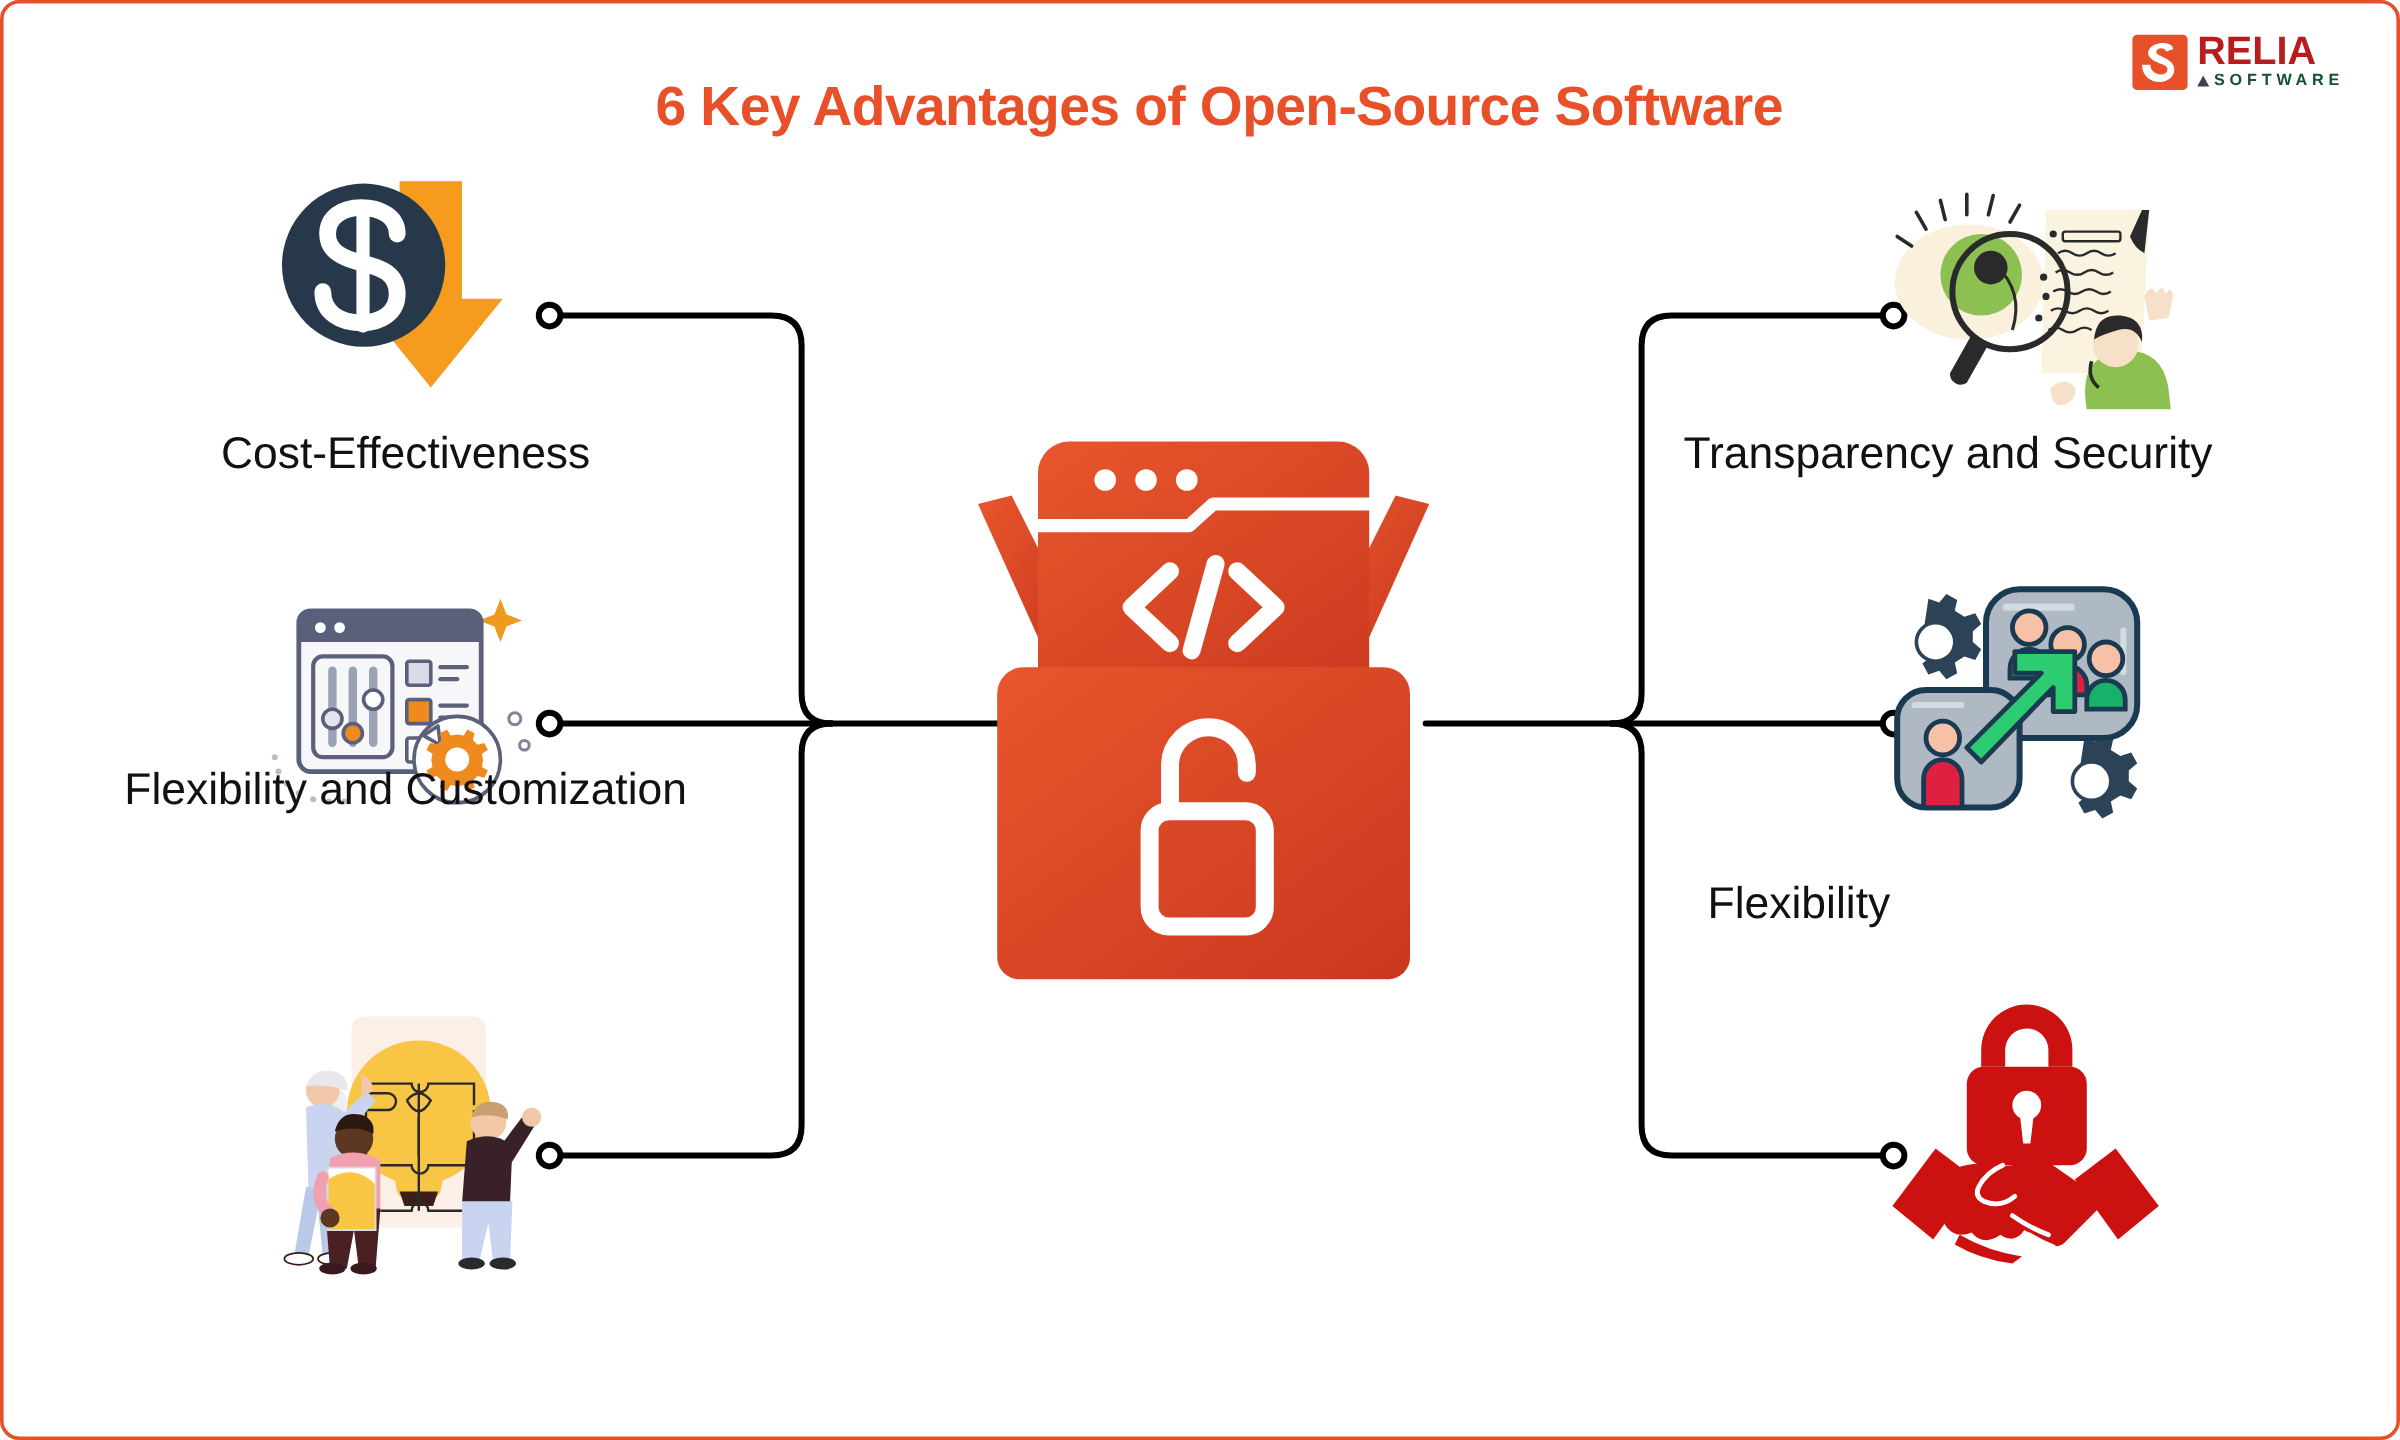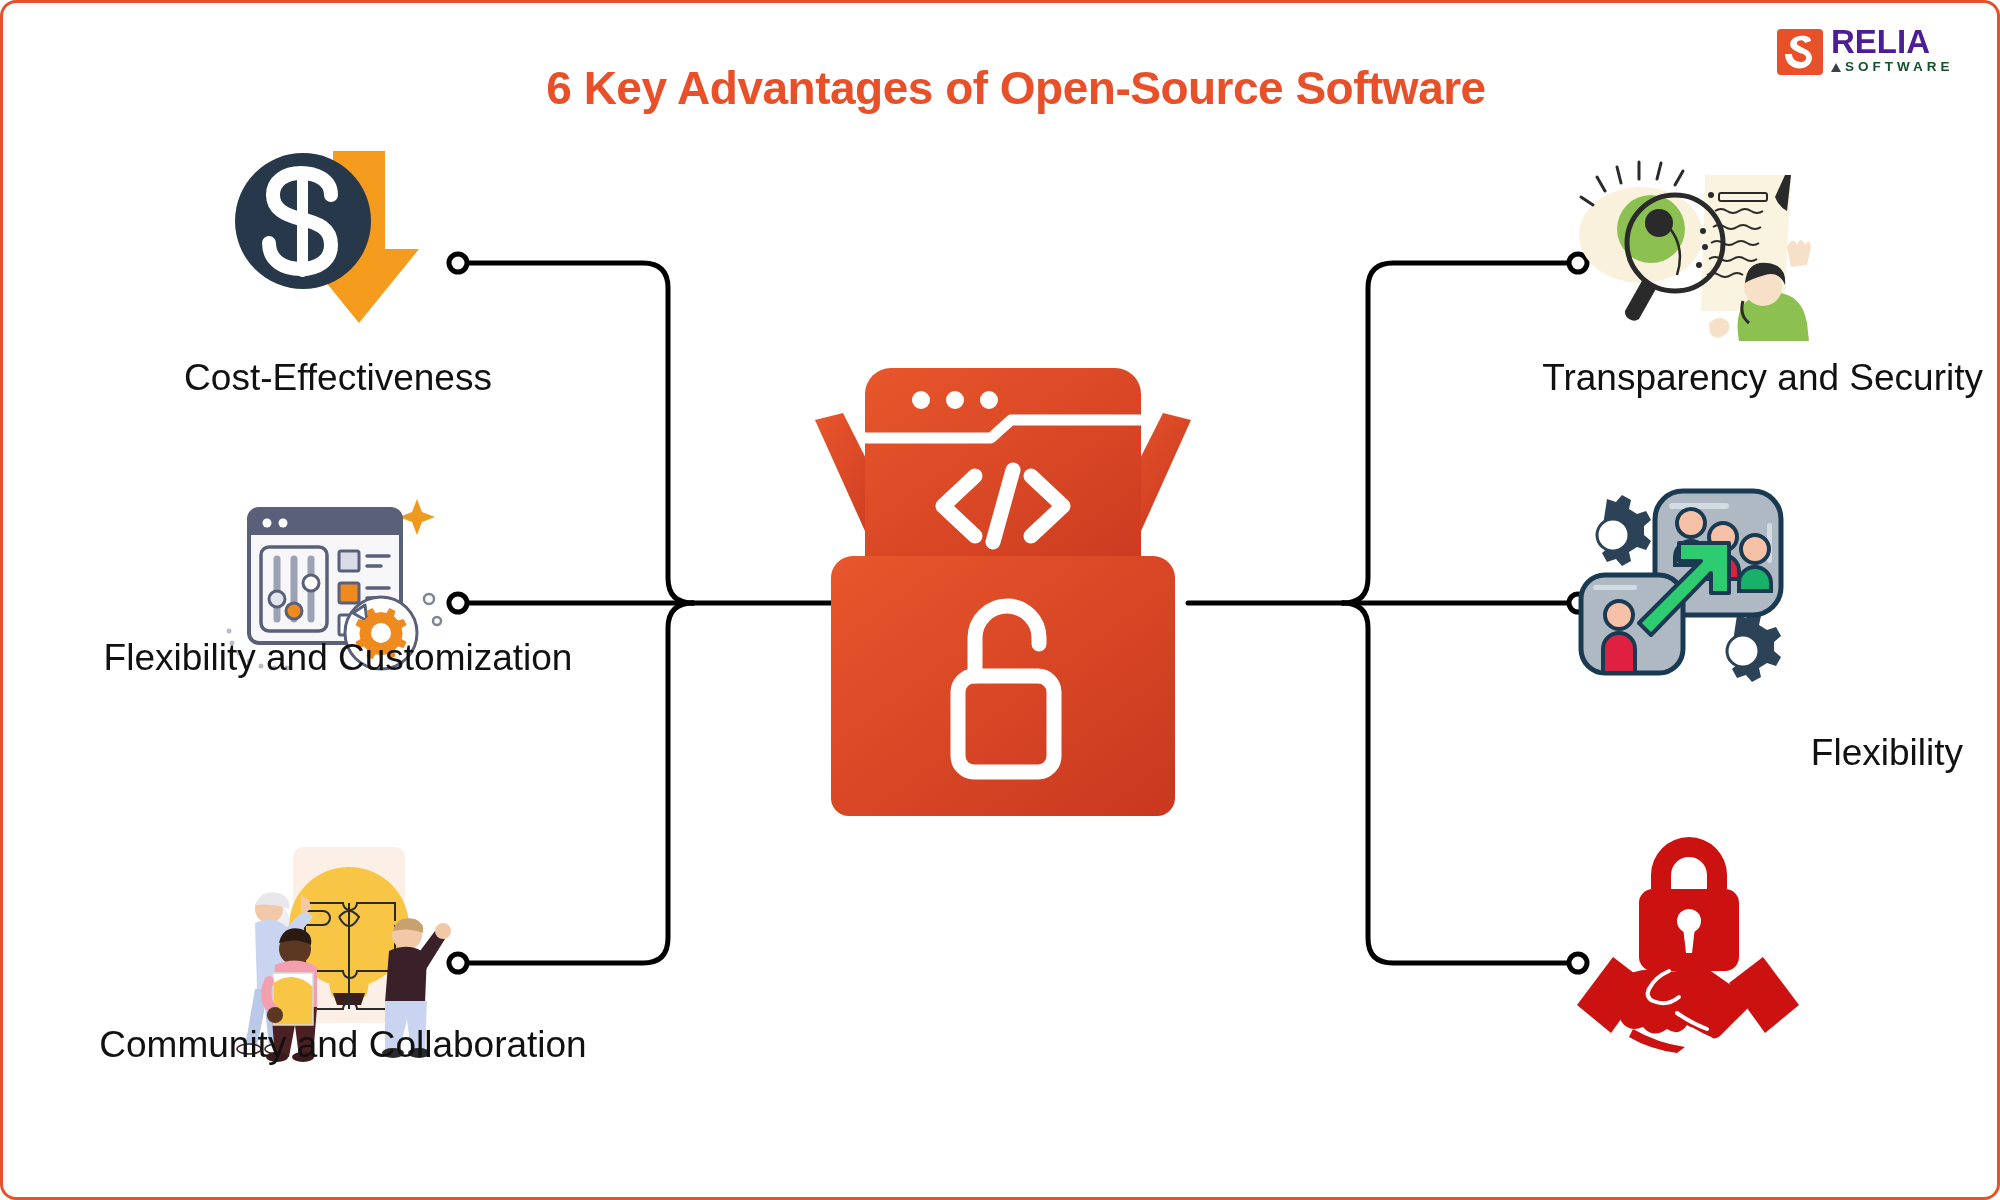--- a/index.html
+++ b/index.html
@@ -37,21 +37,21 @@
   }
   #logo .logo-mark{
     position:absolute;left:0;top:4px;
     width:46px;height:46px;
   }
   #logo .logo-text{
     position:absolute;left:54px;top:0px;
     width:136px;
   }
   #logo .logo-relia{
-    font-size:33px;font-weight:bold;color:#4c1d95;
+    font-size:33px;font-weight:bold;color:#b91c1c;
     line-height:34px;letter-spacing:0px;
   }
   #logo .logo-soft{
     font-size:13.5px;font-weight:bold;color:#14532d;
     letter-spacing:4px;line-height:16px;
     padding-left:14px;position:relative;
   }
   #logo .logo-tri{
     position:absolute;left:0;top:4px;
     width:0;height:0;
@@ -69,21 +69,21 @@
 
   
   .node-label{
     position:absolute;
     font-size:37px;
     color:#111111;
     white-space:nowrap;
     line-height:40px;
   }
   .node-label.left{ text-align:center; }
-  .node-label.right{ text-align:right; }
+  .node-label.right{ text-align:left; }
 
   
   .icon-box{ position:absolute; }
 
   svg{ display:block; overflow:visible; }
 </style>
 </head>
 <body>
 
 <div id="stage">
@@ -300,21 +300,20 @@
         <path d="M172 100 q4 -16 22 -12 q10 4 8 14 q-14 -6 -30 -2 z" fill="#C9A070"></path>
         <path d="M168 120 q22 -10 38 4 l-2 48 h-40 z" fill="#3A2028"></path>
         <path d="M196 124 l18 -24 l10 8 l-20 32 z" fill="#3A2028"></path>
         <circle cx="222" cy="100" r="8" fill="#F2C9A8"></circle>
         <path d="M164 170 h42 l-2 52 h-14 l-4 -34 l-8 34 h-14 z" fill="#C9D4F0"></path>
         <ellipse cx="172" cy="222" rx="11" ry="5" fill="#2A2A2A"></ellipse>
         <ellipse cx="198" cy="222" rx="11" ry="5" fill="#2A2A2A"></ellipse>
       </g>
     </svg>
   </div>
-  <div class="node-label left" style="left:10px;top:1022px;width:660px;">Community and Collaboration</div>
 
   <div class="icon-box" style="left:1560px;top:150px;width:250px;height:190px;">
     <svg width="250" height="190" viewBox="0 0 250 190">
 
       <path d="M142 22 h86 l-6 120 q-2 16 -18 16 h-66 z" fill="#FAF3DF"></path>
       <path d="M222 22 l6 0 l-4 36 q-8 -4 -12 -14 z" fill="#2A2A2A"></path>
       <g fill="none" stroke="#2A2A2A" stroke-width="2">
         <rect x="156" y="40" width="48" height="8" rx="2"></rect>
         <path d="M152 58 q6 -4 12 0 q6 4 12 0 q6 -4 12 0 q6 4 12 0"></path>
         <path d="M150 74 q6 -4 12 0 q6 4 12 0 q6 -4 12 0 q6 4 12 0"></path>

